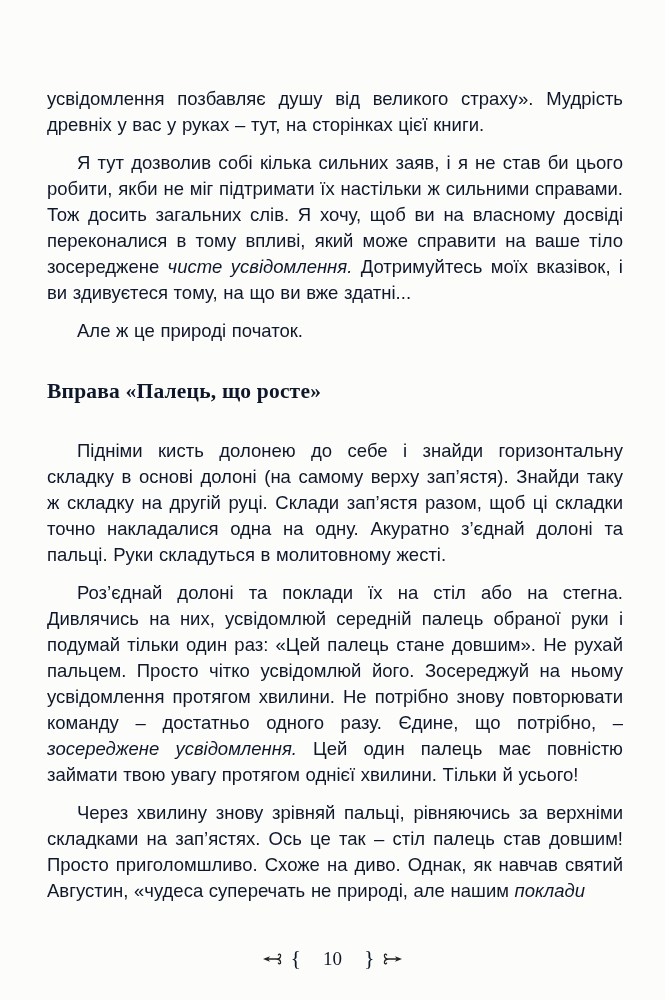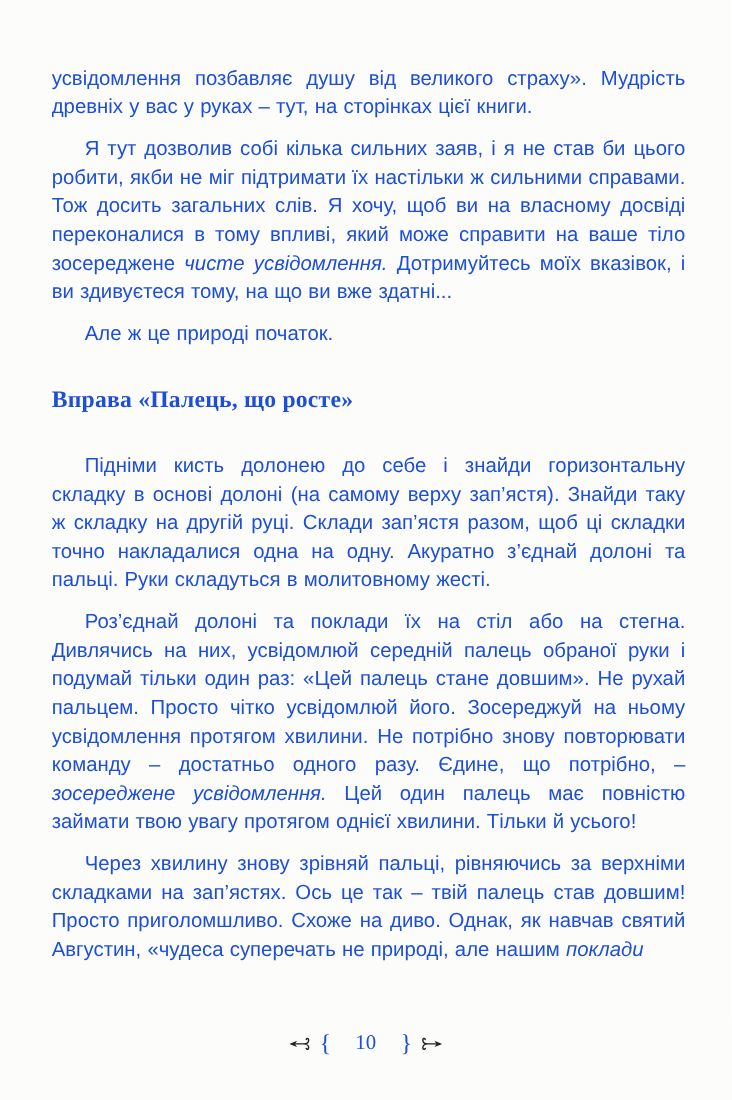--- a/index.html
+++ b/index.html
@@ -6,24 +6,24 @@
     margin: 0;
     padding: 0;
     background: #ffffff;
   }
   .page {
     position: relative;
     width: 665px;
     height: 1000px;
     margin: 0 auto;
     background: #fcfcfa;
-    color: #1d4ed8;
+    color: #0f172a;
     font-family: "Liberation Sans", sans-serif;
     box-sizing: border-box;
-    padding: 58px 42px 0 47px;
+    padding: 86px 42px 0 47px;
     overflow: hidden;
   }
   .textblock p {
     margin: 0;
     font-size: 18.5px;
     line-height: 26px;
     text-align: justify;
     text-align-last: left;
     word-spacing: 0.5px;
   }
@@ -54,21 +54,21 @@
   }
   .brace {
     font-family: "Liberation Serif", serif;
     font-size: 22px;
     line-height: 1;
     transform: translateY(-1px);
   }
   .pagenum {
     font-family: "Liberation Serif", serif;
     font-size: 19px;
-    margin: 10px 16px;
+    margin: 0 16px;
   }
   .orn {
     display: inline-flex;
     align-items: center;
   }
   .orn svg {
     display: block;
   }
   .orn-r svg {
     transform: scaleX(-1);
@@ -81,21 +81,21 @@
   <main>
     <section id="intro" class="textblock">
         <p class=""><span>усвідомлення позбавляє душу від великого страху». Мудрість древніх у вас у руках – тут, на сторінках цієї книги.</span></p>
         <p class="indent"><span>Я тут дозволив собі кілька сильних заяв, і я не став би цього робити, якби не міг підтримати їх настільки ж сильними справами. Тож досить загальних слів. Я хочу, щоб ви на власному досвіді переконалися в тому впливі, який може справити на ваше тіло зосереджене </span><span class="it">чисте усвідомлення.</span><span> Дотримуйтесь моїх вказівок, і ви здивуєтеся тому, на що ви вже здатні...</span></p>
         <p class="indent"><span>Але ж це природі початок.</span></p>
       </section>
     <h2 class="heading">Вправа «Палець, що росте»</h2>
     <section id="exercise" class="textblock">
         <p class="indent"><span>Підніми кисть долонею до себе і знайди горизонтальну складку в основі долоні (на самому верху зап’ястя). Знайди таку ж складку на другій руці. Склади зап’ястя разом, щоб ці складки точно накладалися одна на одну. Акуратно з’єднай долоні та пальці. Руки складуться в молитовному жесті.</span></p>
         <p class="indent"><span>Роз’єднай долоні та поклади їх на стіл або на стегна. Дивлячись на них, усвідомлюй середній палець обраної руки і подумай тільки один раз: «Цей палець стане довшим». Не рухай пальцем. Просто чітко усвідомлюй його. Зосереджуй на ньому усвідомлення протягом хвилини. Не потрібно знову повторювати команду – достатньо одного разу. Єдине, що потрібно, – </span><span class="it">зосереджене усвідомлення.</span><span> Цей один палець має повністю займати твою увагу протягом однієї хвилини. Тільки й усього!</span></p>
-        <p class="indent"><span>Через хвилину знову зрівняй пальці, рівняючись за верхніми складками на зап’ястях. Ось це так – твій палець став довшим! Просто приголомшливо. Схоже на диво. Однак, як навчав святий Августин, «чудеса суперечать не природі, але нашим </span><span class="it">поклади</span></p>
+        <p class="indent"><span>Через хвилину знову зрівняй пальці, рівняючись за верхніми складками на зап’ястях. Ось це так – стіл палець став довшим! Просто приголомшливо. Схоже на диво. Однак, як навчав святий Августин, «чудеса суперечать не природі, але нашим </span><span class="it">поклади</span></p>
       </section>
   </main>
 
   <footer class="footer">
     <span class="orn">
       <svg width="22" height="14" viewBox="0 0 22 14" xmlns="http://www.w3.org/2000/svg">
         <path d="M1 7 L8 4.2 L6.2 7 L8 9.8 Z" fill="#222"></path>
         <path d="M6.5 7 L14 7 M14 7 C17 7 18.6 5.4 18.6 3.4 C18.6 1.9 17 1.6 16.4 2.9 M14 7 C17 7 18.6 8.6 18.6 10.6 C18.6 12.1 17 12.4 16.4 11.1" stroke="#222" stroke-width="1.3" fill="none" stroke-linecap="round"></path>
       </svg>
     </span>

